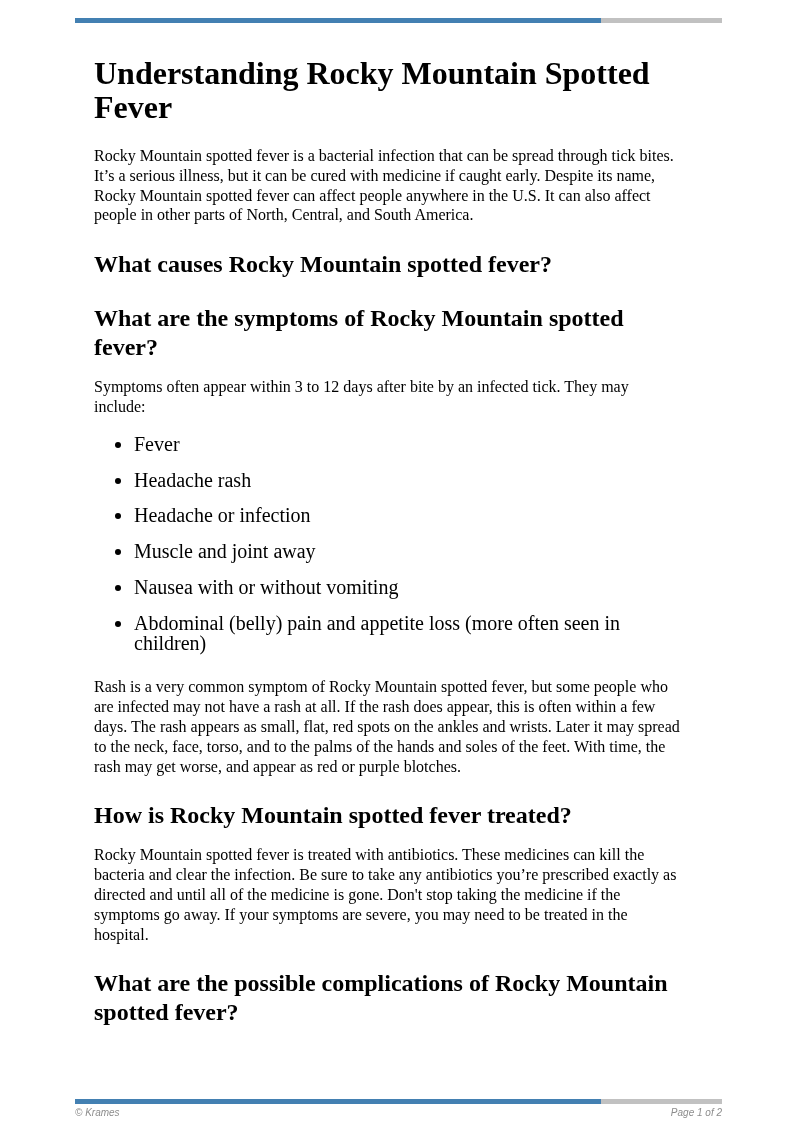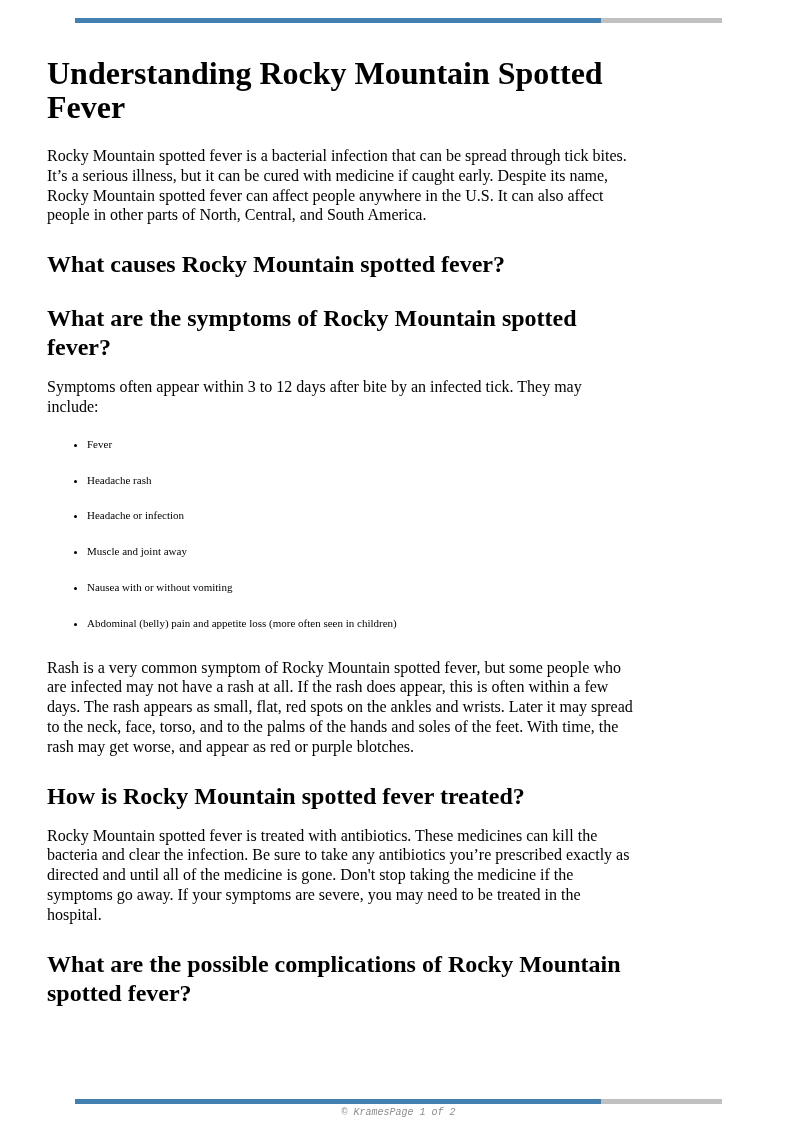--- a/index.html
+++ b/index.html
@@ -15,21 +15,21 @@
   
   .rule {
     display: flex;
     height: 5px;
   }
   .rule .seg-blue { width: 81.3%; background: #4380b2; }
   .rule .seg-gray { flex: 1; background: #c1c1c1; }
   .top-rule { margin: 18px 78px 0 75px; }
 
   .content {
-    margin-left: 47px;
+    margin-left: 94px;
     width: 588px;
   }
   h1 {
     font-size: 32px;
     line-height: 34px;
     font-weight: bold;
     margin: 33px 0 22px 0;
   }
   h2 {
     font-size: 24px;
@@ -41,40 +41,40 @@
     font-size: 16px;
     line-height: 19.8px;
     margin: 15px 0;
   }
   ul.symptom-list {
     margin: 18px 0 24px 0;
     padding-left: 40px;
     list-style-type: disc;
   }
   ul.symptom-list li {
-    font-size: 11px;
+    font-size: 20px;
     line-height: 19.8px;
     margin-bottom: 16px;
   }
   ul.symptom-list li:last-child { margin-bottom: 0; }
 
   .page-footer {
     position: absolute;
     left: 75px;
     right: 78px;
     bottom: 12px;
   }
   .footer-rule .seg-blue { background: #4380b2; }
   .footer-rule { height: 5px; }
   .footer-meta {
     display: flex;
-    justify-content: center;
+    justify-content: space-between;
     align-items: baseline;
     margin-top: 3px;
-    font-family: Liberation Mono, monospace;
+    font-family: Liberation Sans, sans-serif;
     font-style: italic;
     font-size: 10px;
     color: #8c8c8c;
   }
 </style>
 </head>
 <body>
 
 <div class="rule top-rule">
   <div class="seg-blue"></div>

